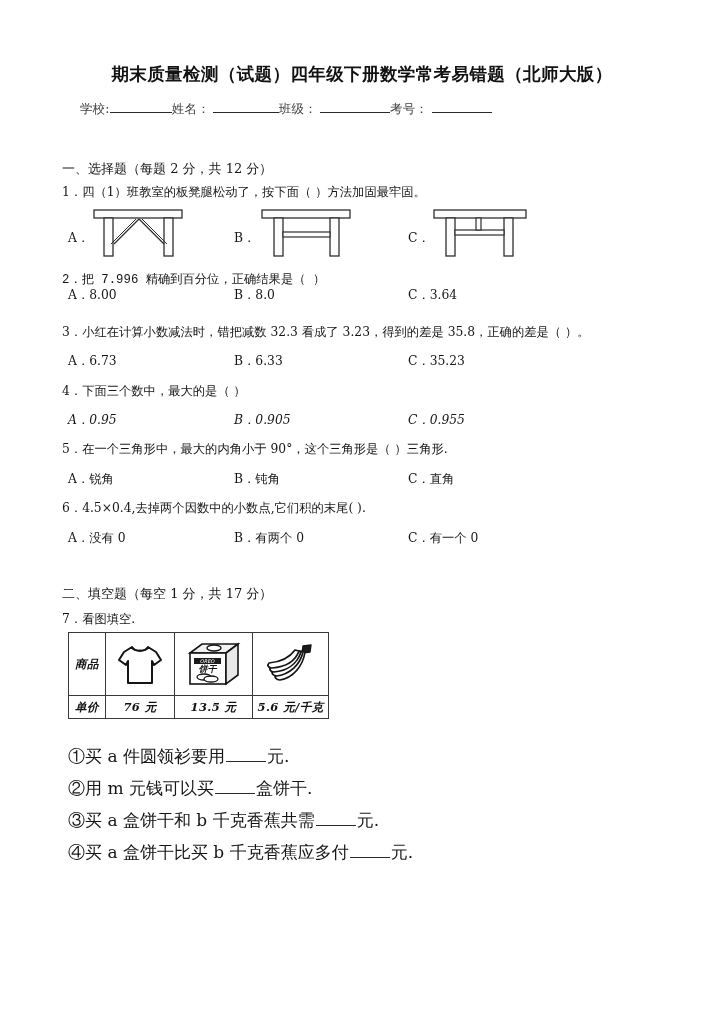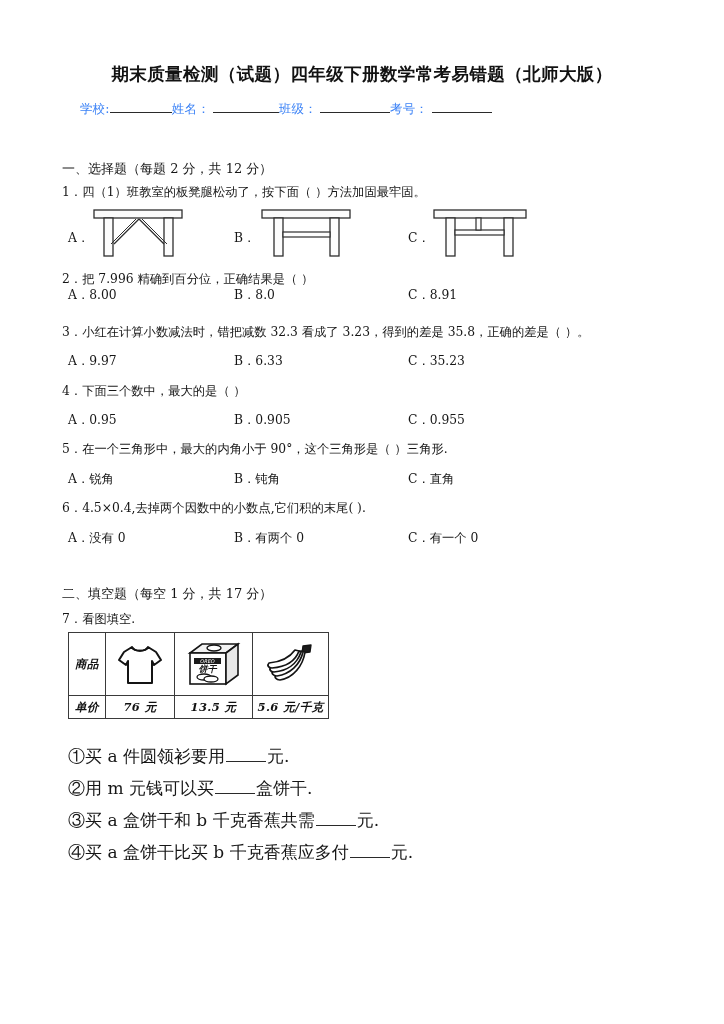--- a/index.html
+++ b/index.html
@@ -35,21 +35,21 @@
     color: #121212;
     font-family: "DejaVu Serif", "Liberation Serif", serif;
   }
   .doc-subline {
     position: absolute;
     top: 100px;
     left: 0;
     width: 572px;
     text-align: center;
     font-size: 12.5px;
-    color: #3b82f6;
+    color: #404040;
     letter-spacing: 0.2px;
     white-space: nowrap;
   }
   .doc-subline .blank {
     display: inline-block;
     border-bottom: 1px solid #2a2a2a;
     height: 0.95em;
     vertical-align: baseline;
   }
   .blank-w1 { width: 62px; }
@@ -193,36 +193,36 @@
     <div class="bench-label" style="left:408px;">C．</div>
     <svg class="bench-svg" style="left:430px;" width="100" height="56" viewBox="0 0 100 56">
       <rect x="4" y="6" width="92" height="8" fill="#fbfbfb" stroke="#2e2e2e" stroke-width="1.3"></rect>
       <rect x="16" y="14" width="9" height="38" fill="#fdfdfd" stroke="#2e2e2e" stroke-width="1.3"></rect>
       <rect x="74" y="14" width="9" height="38" fill="#fdfdfd" stroke="#2e2e2e" stroke-width="1.3"></rect>
       <rect x="25" y="26" width="49" height="5" fill="#fdfdfd" stroke="#2e2e2e" stroke-width="1.2"></rect>
       <rect x="46" y="14" width="5" height="12" fill="#fdfdfd" stroke="#2e2e2e" stroke-width="1.2"></rect>
     </svg>
   </div>
 
-  <div class="q-text" style="top:271px;"><span>2．</span><span>把 7.996 精确到百分位，正确结果是（     ）</span></div>
+  <div class="q-text" style="top:271px;font-family:Liberation Mono, monospace;"><span>2．</span><span>把 7.996 精确到百分位，正确结果是（     ）</span></div>
   <div class="opt-row" style="top:287px;">
     <span class="opt a"><span>A．</span><span>8.00</span></span>
     <span class="opt b"><span>B．</span><span>8.0</span></span>
-    <span class="opt c"><span>C．</span><span>8.91</span></span>
+    <span class="opt c"><span>C．</span><span>3.64</span></span>
   </div>
 
   <div class="q-text" style="top:324px;"><span>3．</span><span>小红在计算小数减法时，错把减数 32.3 看成了 3.23，得到的差是 35.8，正确的差是（   ）。</span></div>
   <div class="opt-row" style="top:353px;">
-    <span class="opt a"><span>A．</span><span>9.97</span></span>
+    <span class="opt a"><span>A．</span><span>6.73</span></span>
     <span class="opt b"><span>B．</span><span>6.33</span></span>
     <span class="opt c"><span>C．</span><span>35.23</span></span>
   </div>
 
   <div class="q-text" style="top:383px;"><span>4．</span><span>下面三个数中，最大的是（     ）</span></div>
-  <div class="opt-row" style="top:412px;">
+  <div class="opt-row" style="top:412px;font-style:italic;">
     <span class="opt a"><span>A．</span><span>0.95</span></span>
     <span class="opt b"><span>B．</span><span>0.905</span></span>
     <span class="opt c"><span>C．</span><span>0.955</span></span>
   </div>
 
   <div class="q-text" style="top:441px;"><span>5．</span><span>在一个三角形中，最大的内角小于 90°，这个三角形是（      ）三角形.</span></div>
   <div class="opt-row" style="top:471px;">
     <span class="opt a"><span>A．</span><span>锐角</span></span>
     <span class="opt b"><span>B．</span><span>钝角</span></span>
     <span class="opt c"><span>C．</span><span>直角</span></span>

